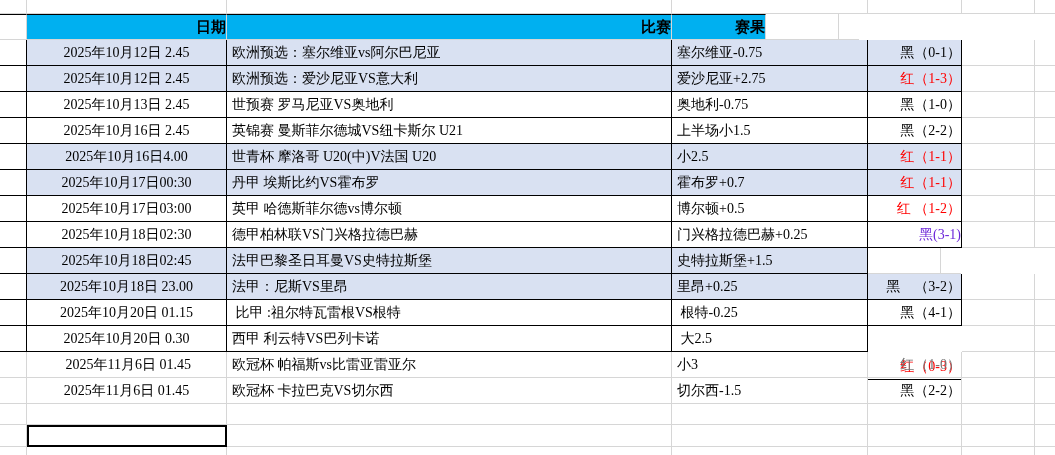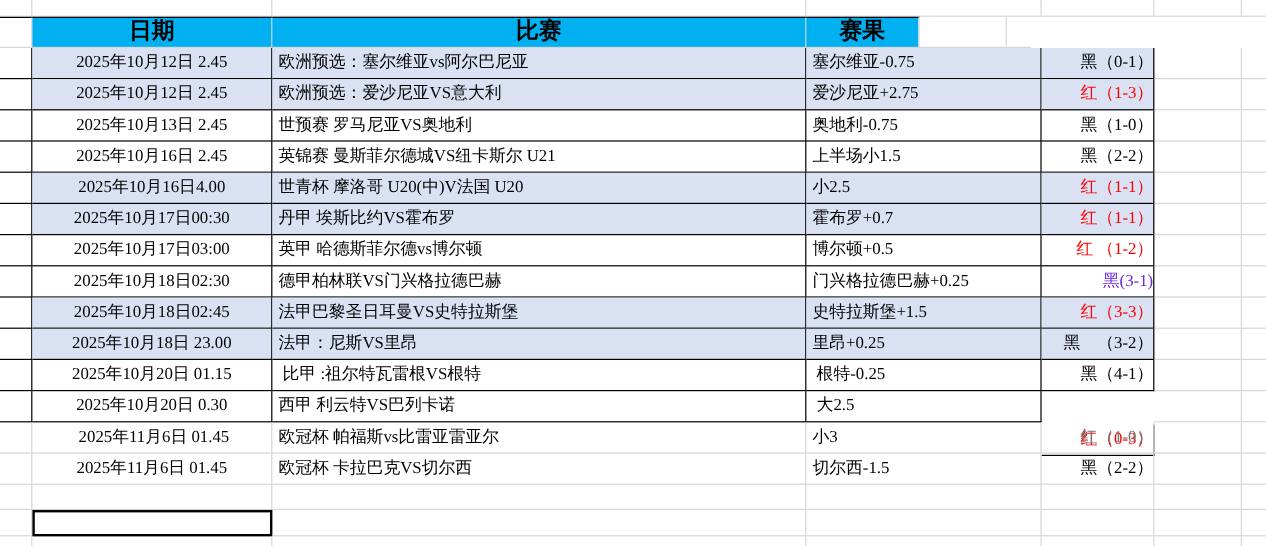--- a/index.html
+++ b/index.html
@@ -43,22 +43,22 @@
     border-right:1px solid var(--table_border);
     border-bottom:1px solid var(--table_border);
   }
   .hrow .ca,.hrow .cb,.hrow .cc,.hrow .cd,.hrow .ce{
     border-top:1px solid var(--table_border);
   }
   
   .hrow .hd{
     background:var(--header_bg);
     font-weight:bold;
-    font-size:19px;
-    text-align:center;
+    font-size:15px;
+    text-align:right;
     line-height:24px;
   }
   
   .alt .cb,.alt .cc,.alt .cd,.alt .ce{background:var(--alt_row_bg);font-family:Liberation Serif, serif;}
   
   .date{text-align:center;}
   .match{padding-left:5px;}
   .pick{padding-left:5px;}
   .result{padding-left:7px;}
   
@@ -166,21 +166,20 @@
     <div class="cell ce result" style="color: #6d28d9;">黑(3-1)</div>
     <div class="cell cf"></div>
     <div class="cell cg"></div>
   </div>
 
   <div class="row drow tb alt">
     <div class="cell ca"></div>
     <div class="cell cb date">2025年10月18日02:45</div>
     <div class="cell cc match">法甲巴黎圣日耳曼VS史特拉斯堡</div>
     <div class="cell cd pick">史特拉斯堡+1.5</div>
-    <div class="cell ce result" style="color: rgb(255, 0, 0);">红（3-3）</div>
     <div class="cell cf"></div>
     <div class="cell cg"></div>
   </div>
 
   <div class="row drow tb alt">
     <div class="cell ca"></div>
     <div class="cell cb date">2025年10月18日 23.00</div>
     <div class="cell cc match">法甲：尼斯VS里昂</div>
     <div class="cell cd pick">里昂+0.25</div>
     <div class="cell ce result" style="color: rgb(0, 0, 0);">黑　（3-2）</div>

